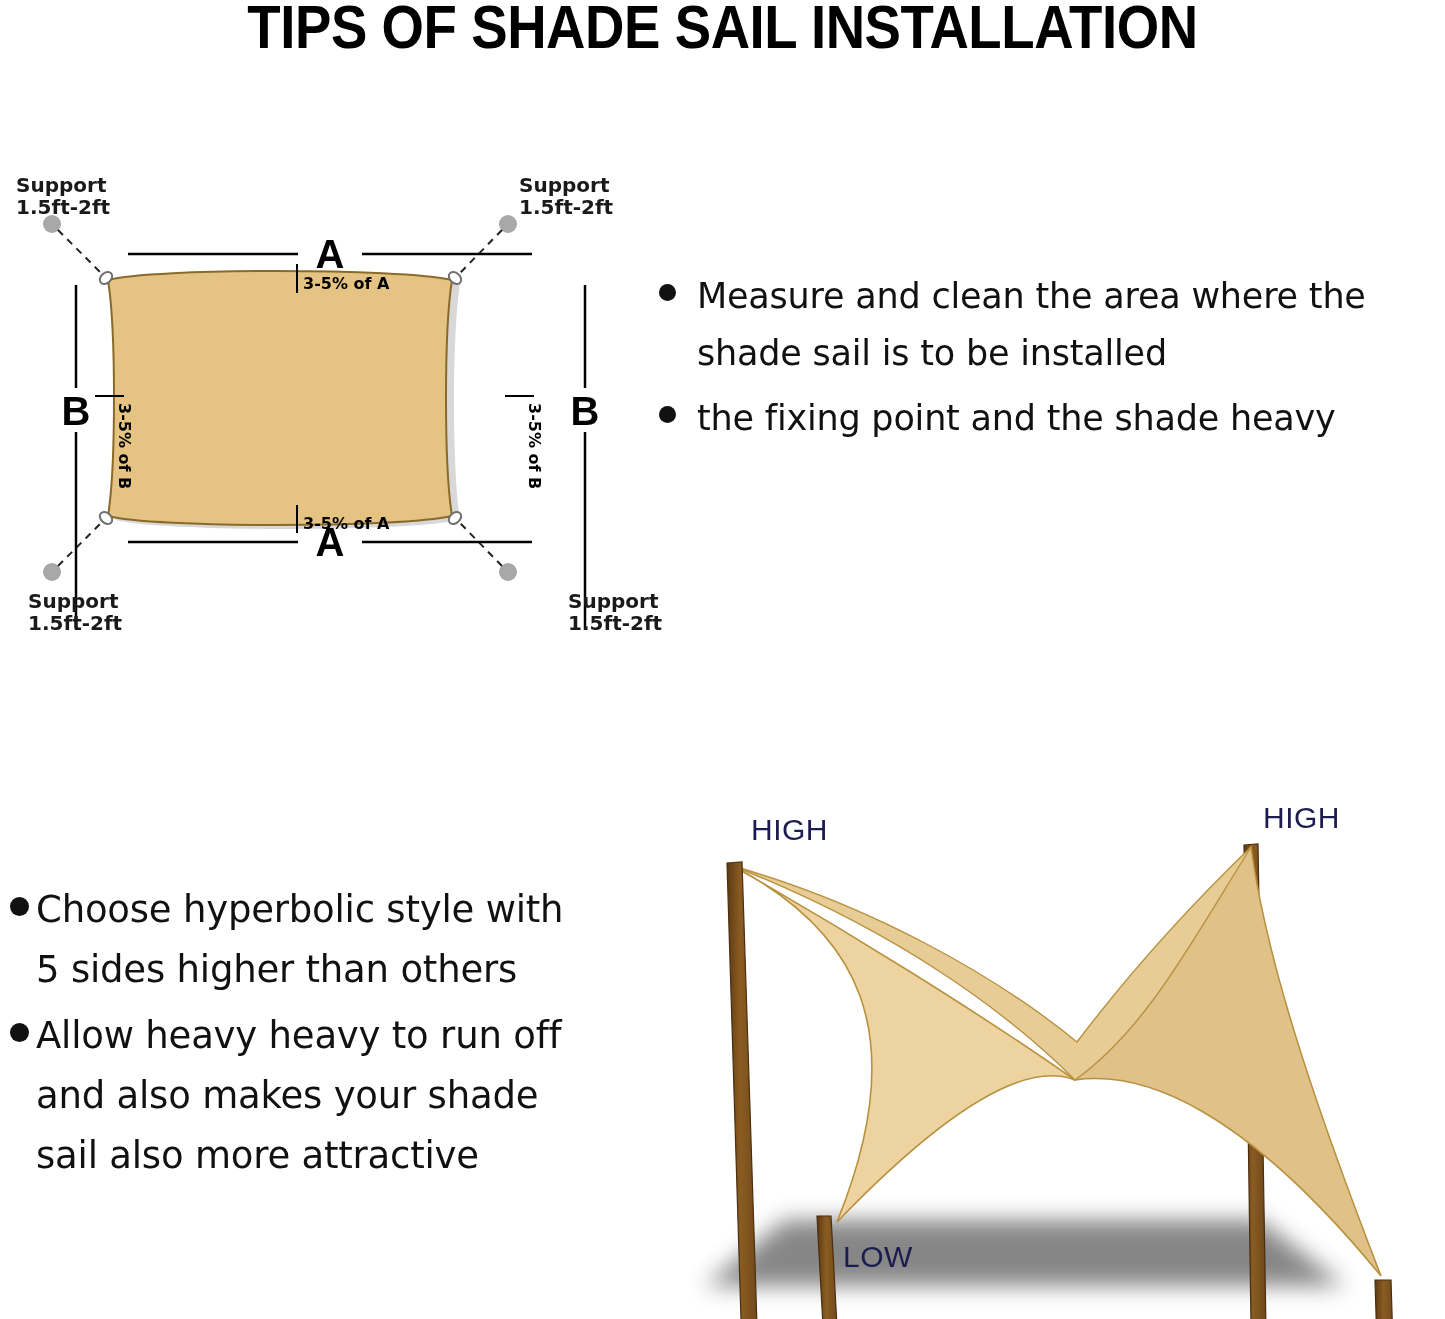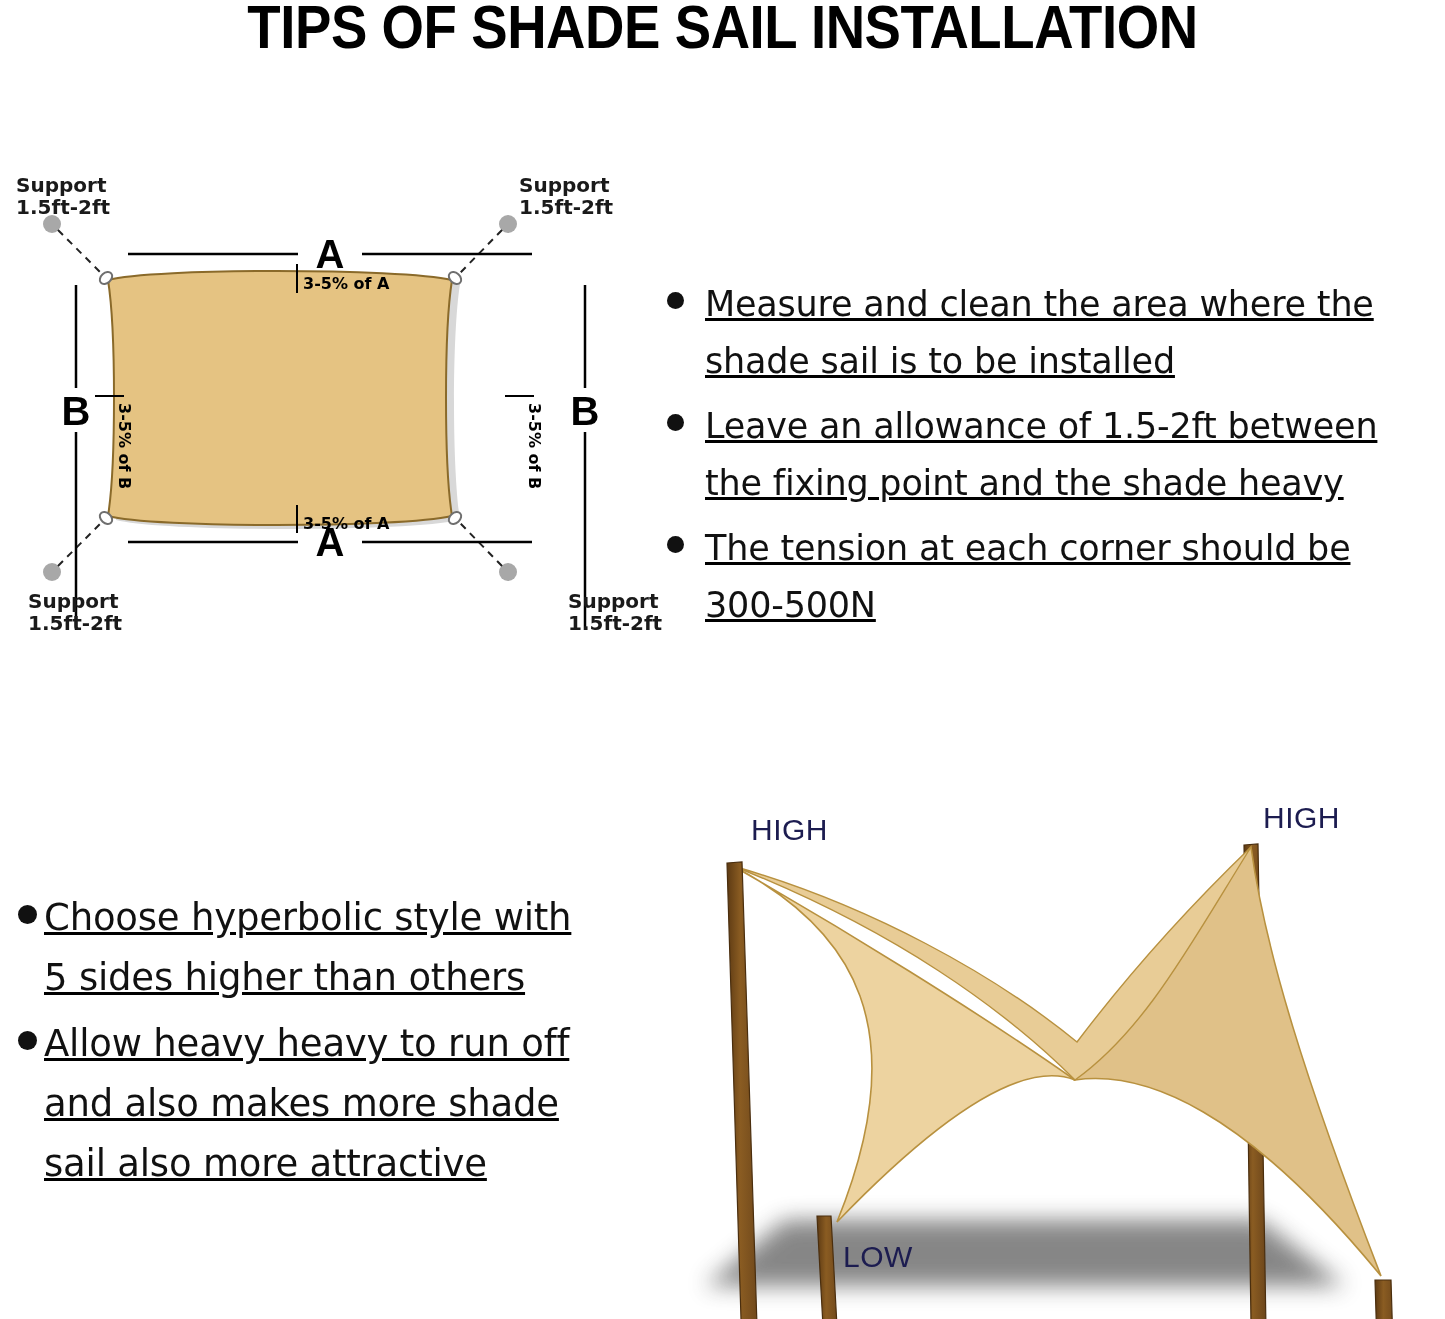--- a/index.html
+++ b/index.html
@@ -37,23 +37,22 @@
   .panel { position: absolute; }
 
   #rect-diagram { left: 0px; top: 160px; width: 660px; height: 570px; }
   #tips-list    { left: 645px; top: 268px; width: 800px; height: 390px; }
   #style-list   { left: 0px;  top: 880px; width: 630px; height: 330px; }
   #hyper-diagram{ left: 645px; top: 780px; width: 800px; height: 539px; text-decoration: underline; }
 
   
   .bullet-list {
     list-style: none;
-    margin: 8px;
+    margin: 0;
     padding: 0;
-    text-decoration: underline;
   }
   .bullet-item {
     position: relative;
     padding-left: 52px;
     margin: 0 0 12px 0;
   }
   .bullet-dot {
     position: absolute;
     left: 14px;
     top: 16px;
@@ -199,42 +198,36 @@
 
 <div class="panel" id="tips-list">
   <ul class="bullet-list">
     <li class="bullet-item">
       <span class="bullet-dot"></span>
       <span class="bullet-text">Measure and clean the area where the</span>
       <span class="bullet-text">shade sail is to be installed</span>
     </li>
     <li class="bullet-item">
       <span class="bullet-dot"></span>
-      <span class="bullet-text">Leave an allowance of 1.5-2ft between</span>
       <span class="bullet-text">the fixing point and the shade heavy</span>
-    </li>
-    <li class="bullet-item">
-      <span class="bullet-dot"></span>
-      <span class="bullet-text">The tension at each corner should be</span>
-      <span class="bullet-text">300-500N</span>
     </li>
   </ul>
 </div>
 
 <div class="panel" id="style-list">
   <ul class="bullet-list">
     <li class="bullet-item">
       <span class="bullet-dot"></span>
       <span class="bullet-text">Choose hyperbolic style with</span>
       <span class="bullet-text">5 sides higher than others</span>
     </li>
     <li class="bullet-item">
       <span class="bullet-dot"></span>
       <span class="bullet-text">Allow heavy heavy to run off</span>
-      <span class="bullet-text">and also makes more shade</span>
+      <span class="bullet-text">and also makes your shade</span>
       <span class="bullet-text">sail also more attractive</span>
     </li>
   </ul>
 </div>
 
 <div class="panel" id="hyper-diagram">
   <svg width="800" height="539" viewBox="0 0 800 539">
 
     <defs>
       <filter id="softBlur" x="-30%" y="-60%" width="160%" height="240%">

